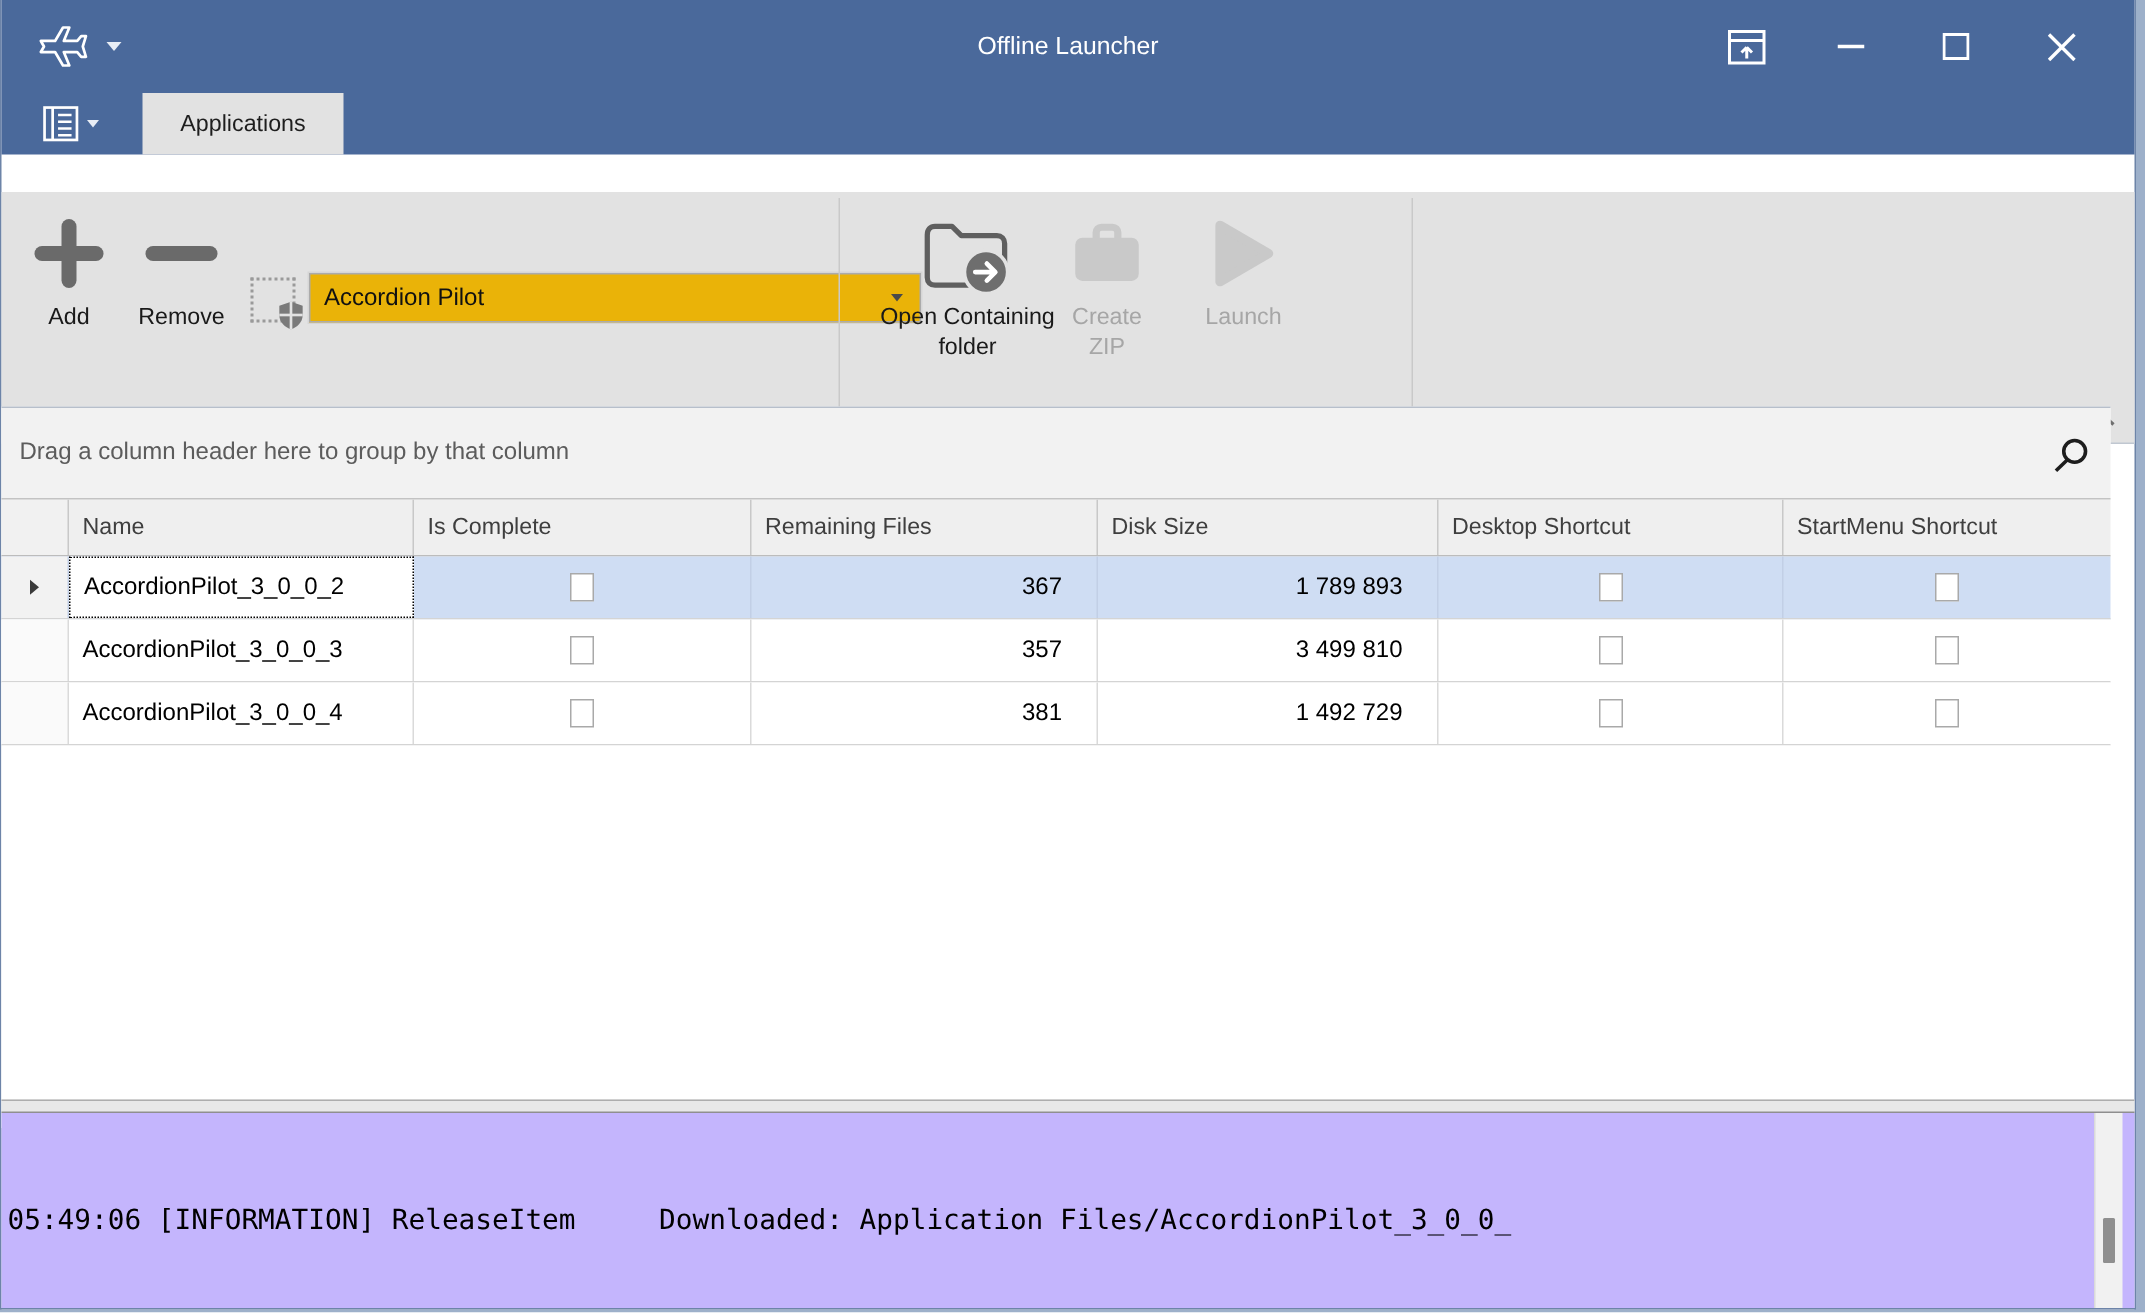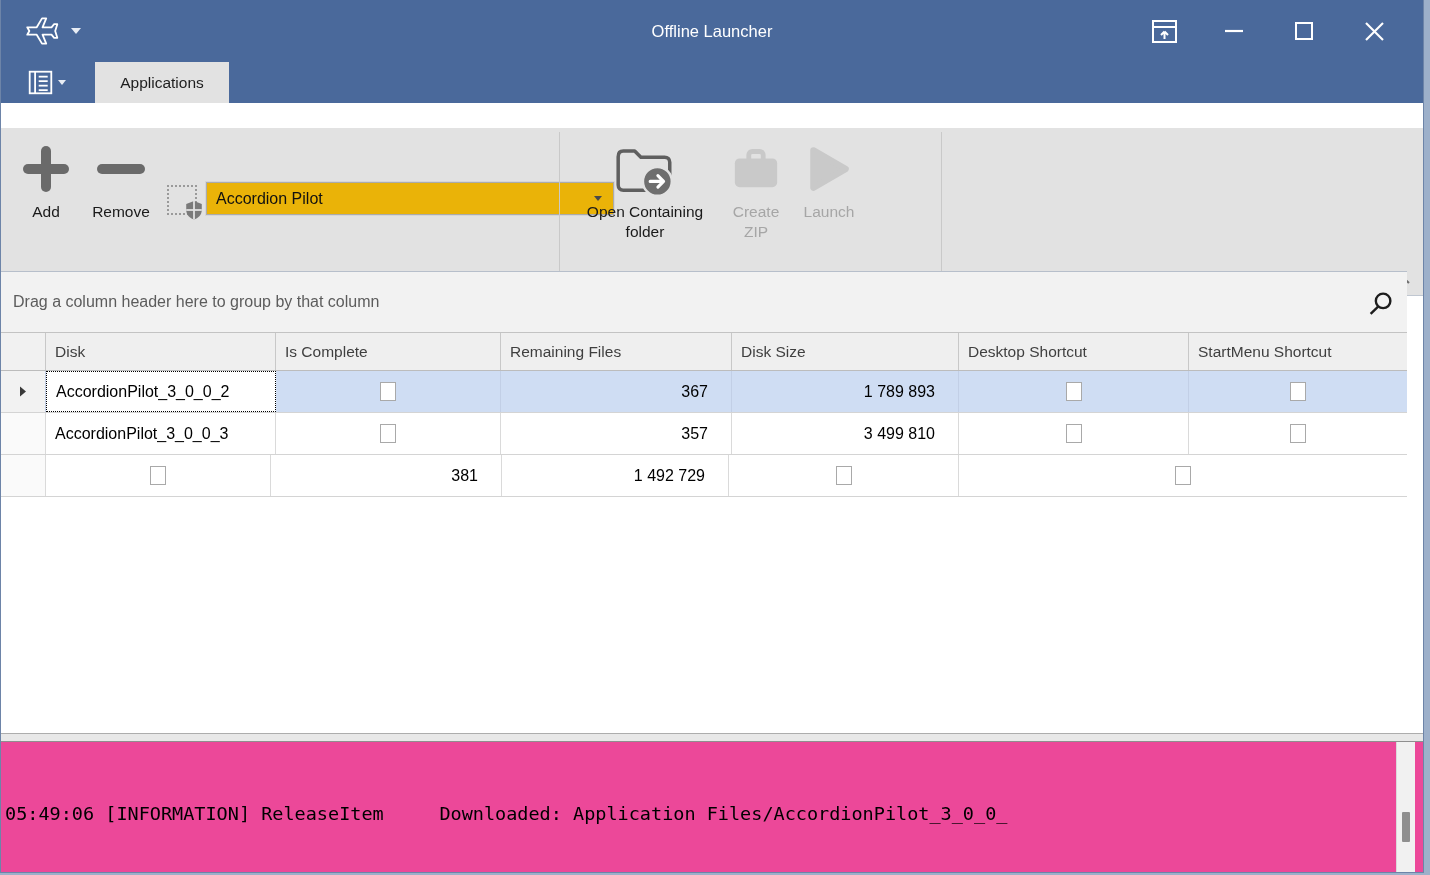--- a/index.html
+++ b/index.html
@@ -72,21 +72,21 @@
   .c4 { width:227px; } .c5 { width:230px; } .c6 { flex:1; border-right:none !important; }
 
   .checkbox { width:16px; height:19px; background:#fff; border:1px solid #a9a9a9; }
 
   .gridfiller { flex:1; background:#fff; }
 
   
   .splitter { position:absolute; left:0; right:0; top:733px; height:9px; background:#e8e8e8; border-top:1px solid #adadad; border-bottom:1px solid #8f8f8f; }
 
   
-  .log { position:absolute; left:0; right:0; top:742px; bottom:0; background:#ec4899; overflow:hidden; }
+  .log { position:absolute; left:0; right:0; top:742px; bottom:0; background:#c4b5fd; overflow:hidden; }
   .logtext { padding:4px 0 0 4px; font-family:"DejaVu Sans Mono", monospace; font-size:18.5px; line-height:27px; color:#000; white-space:pre; }
   .log-scroll { position:absolute; right:8px; top:0; bottom:0; width:19px; border-left:1px solid #dadada; background:#f1f1f1; }
   .log-thumb { position:absolute; left:5px; top:70px; width:8px; height:30px; background:#8f8f8f; border-radius:1px; }
 </style>
 </head>
 <body>
 
 <div class="screen">
   <div class="window">
 
@@ -187,21 +187,21 @@
         <div class="iconarea">
           <svg width="66" height="58" viewBox="0 0 64 54">
             <path d="M6 15 C6 11.5 8 9.5 11 9.5 H22 L28 15.5 H51 C54 15.5 56 17.5 56 20.5 V42.5 C56 45.5 54 47.5 51 47.5 H11 C8 47.5 6 45.5 6 42.5 Z" fill="none" stroke="#5f5f5f" stroke-width="3.4" stroke-linejoin="round"></path>
             <circle cx="44" cy="39" r="14" fill="#6e6e6e" stroke="#e2e2e2" stroke-width="2.4"></circle>
             <path d="M37 39 H49 M44.5 33.5 L50 39 L44.5 44.5" stroke="#ffffff" stroke-width="3" fill="none" stroke-linecap="round" stroke-linejoin="round"></path>
           </svg>
         </div>
         <div class="blabel">Open Containing folder</div>
       </div>
 
-      <div class="bigbtn disabled" style="left:722px; width:66px;">
+      <div class="bigbtn disabled" style="left:704px; width:66px;">
         <div class="iconarea">
           <svg width="50" height="46" viewBox="0 0 52 46">
             <path d="M18.5 13 V8.5 C18.5 6.3 20 4.8 22.2 4.8 H29.8 C32 4.8 33.5 6.3 33.5 8.5 V13" fill="none" stroke="#c9c9c9" stroke-width="5"></path>
             <rect x="4" y="12" width="44" height="30" rx="5" fill="#c9c9c9"></rect>
           </svg>
         </div>
         <div class="blabel">Create ZIP</div>
       </div>
 
       <div class="bigbtn disabled" style="left:794px; width:68px;">
@@ -230,21 +230,21 @@
         <span class="search-btn">
           <svg width="27" height="27" viewBox="0 0 26 26" fill="none" stroke="#1d1d1d" stroke-width="2.3">
             <circle cx="15.5" cy="10.5" r="7"></circle>
             <line x1="10.7" y1="16" x2="3.5" y2="23"></line>
           </svg>
         </span>
       </div>
 
       <div class="grow hrow">
         <div class="hcell ind c0"></div>
-        <div class="hcell c1">Disk</div>
+        <div class="hcell c1">Name</div>
         <div class="hcell c2">Is Complete</div>
         <div class="hcell c3">Remaining Files</div>
         <div class="hcell c4">Disk Size</div>
         <div class="hcell c5">Desktop Shortcut</div>
         <div class="hcell c6">StartMenu Shortcut</div>
       </div>
 
       <div class="grow drow selected">
         <div class="dcell ind c0">
           <svg width="8" height="13" viewBox="0 0 8 13">
@@ -276,20 +276,21 @@
         <div class="dcell chk c5">
             <span class="checkbox"></span>
           </div>
         <div class="dcell chk c6">
             <span class="checkbox"></span>
           </div>
       </div>
 
       <div class="grow drow">
         <div class="dcell ind c0"></div>
+        <div class="dcell c1">AccordionPilot_3_0_0_4</div>
         <div class="dcell chk c2">
             <span class="checkbox"></span>
           </div>
         <div class="dcell num c3">381</div>
         <div class="dcell num c4">1 492 729</div>
         <div class="dcell chk c5">
             <span class="checkbox"></span>
           </div>
         <div class="dcell chk c6">
             <span class="checkbox"></span>

